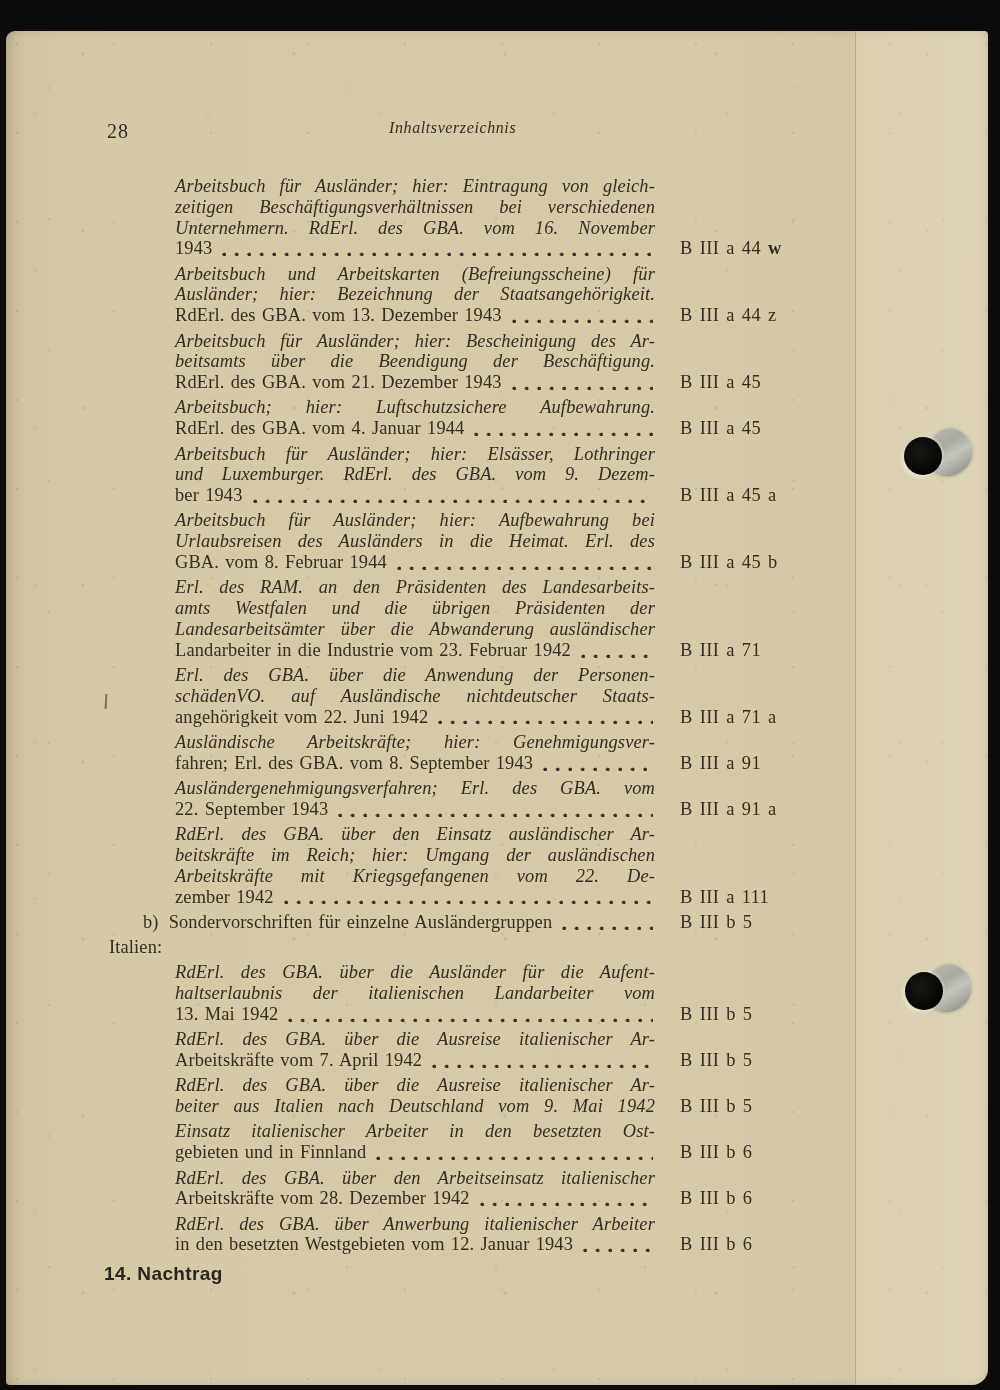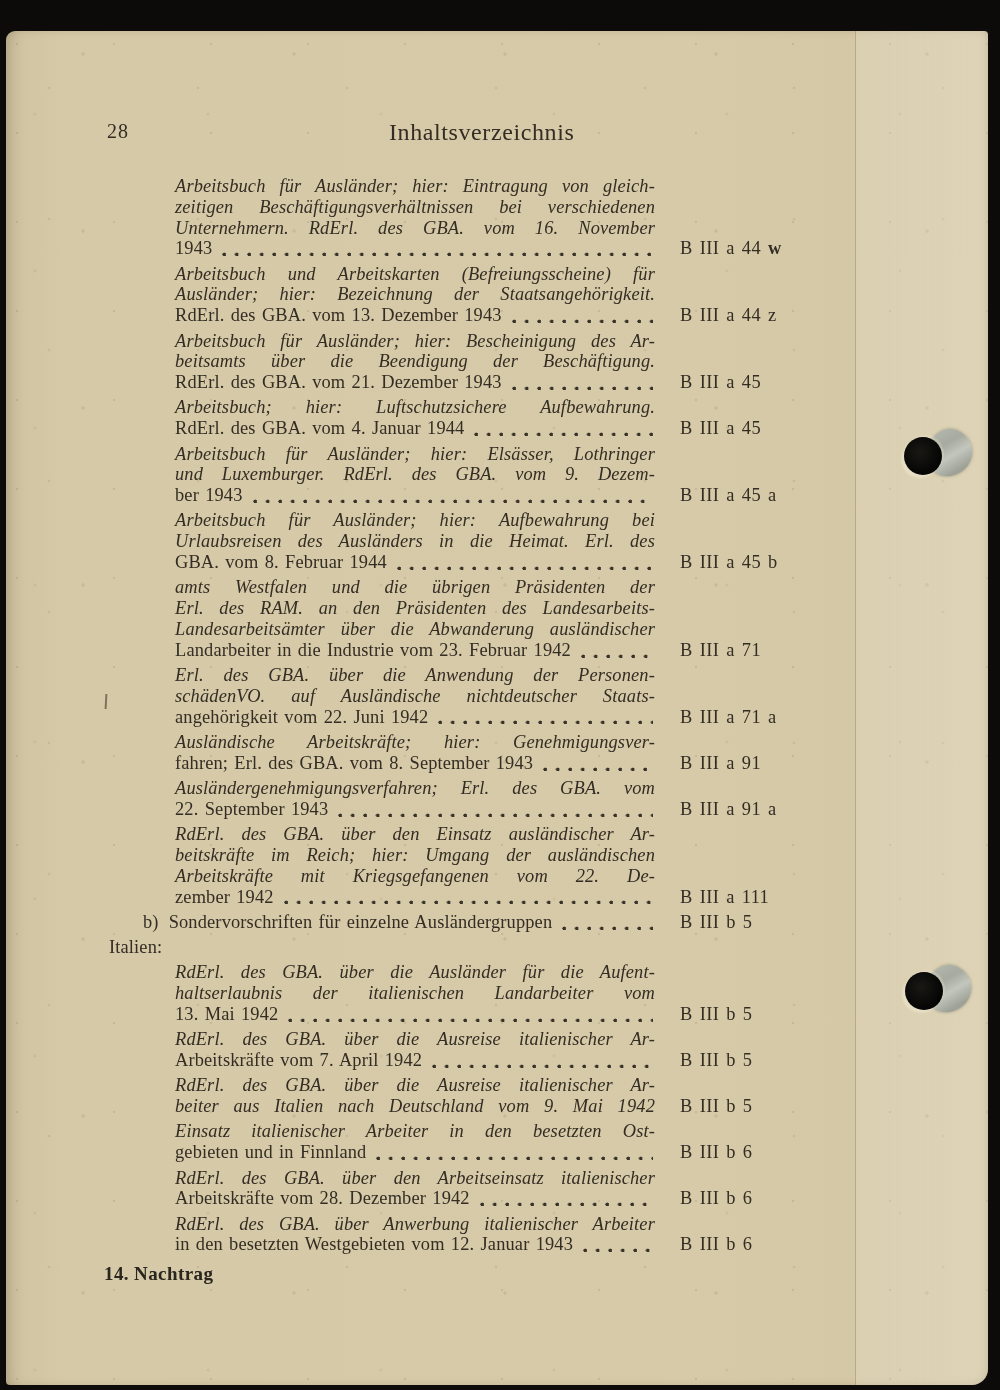--- a/index.html
+++ b/index.html
@@ -43,24 +43,24 @@
   .patch2{left:921px;top:934px;}
   .hole{
     position:absolute;width:38px;height:38px;border-radius:50%;
     background:radial-gradient(circle at 42% 40%, #191813, #040404 72%);
     box-shadow:-3px 3px 2px rgba(238,233,212,.55), 2px -2px 1px rgba(238,233,212,.28);
   }
   .hole1{left:898px;top:406px;}
   .hole2{left:899px;top:941px;}
   
   .page-number{position:absolute;left:101px;top:89px;font-size:20px;letter-spacing:1px;}
-  .doc-title{position:absolute;left:383px;top:88px;font-size:24px;letter-spacing:.6px;}
+  .doc-title{position:absolute;left:383px;top:88px;font-size:16px;letter-spacing:.6px;font-style:italic;}
   .footer-label{
     position:absolute;left:98px;top:1232px;
-    font-family:Liberation Serif, serif;
+    font-family:Liberation Sans, sans-serif;
     font-weight:bold;font-size:19px;letter-spacing:.4px;color:#2a251d;
   }
   .stray-mark{position:absolute;left:99px;top:663px;width:2px;height:15px;background:rgba(52,45,32,.55);transform:rotate(3deg);}
   
   .toc{
     position:absolute;left:169px;top:145px;width:616px;
     font-size:18.4px;line-height:20.8px;letter-spacing:.15px;word-spacing:1.5px;
   }
   .entry{display:flex;margin-bottom:4.5px;}
   .entry-text{width:480px;}
@@ -158,22 +158,22 @@
           <div class="line just"><span class="txt">Urlaubsreisen des Ausländers in die Heimat. Erl. des</span></div>
           <div class="line flexlast">
             <span class="txt">GBA. vom 8. Februar 1944</span>
             <span class="leader"></span>
           </div>
         </div>
         <div class="entry-ref">B III a 45 b</div>
       </div>
       <div class="entry">
         <div class="entry-text">
+          <div class="line just"><span class="txt">Erl. des RAM. an den Präsidenten des Landesarbeits-</span></div>
           <div class="line just"><span class="txt">amts Westfalen und die übrigen Präsidenten der</span></div>
-          <div class="line just"><span class="txt">Erl. des RAM. an den Präsidenten des Landesarbeits-</span></div>
           <div class="line just"><span class="txt">Landesarbeitsämter über die Abwanderung ausländischer</span></div>
           <div class="line flexlast">
             <span class="txt">Landarbeiter in die Industrie vom 23. Februar 1942</span>
             <span class="leader"></span>
           </div>
         </div>
         <div class="entry-ref">B III a 71</div>
       </div>
       <div class="entry">
         <div class="entry-text">

